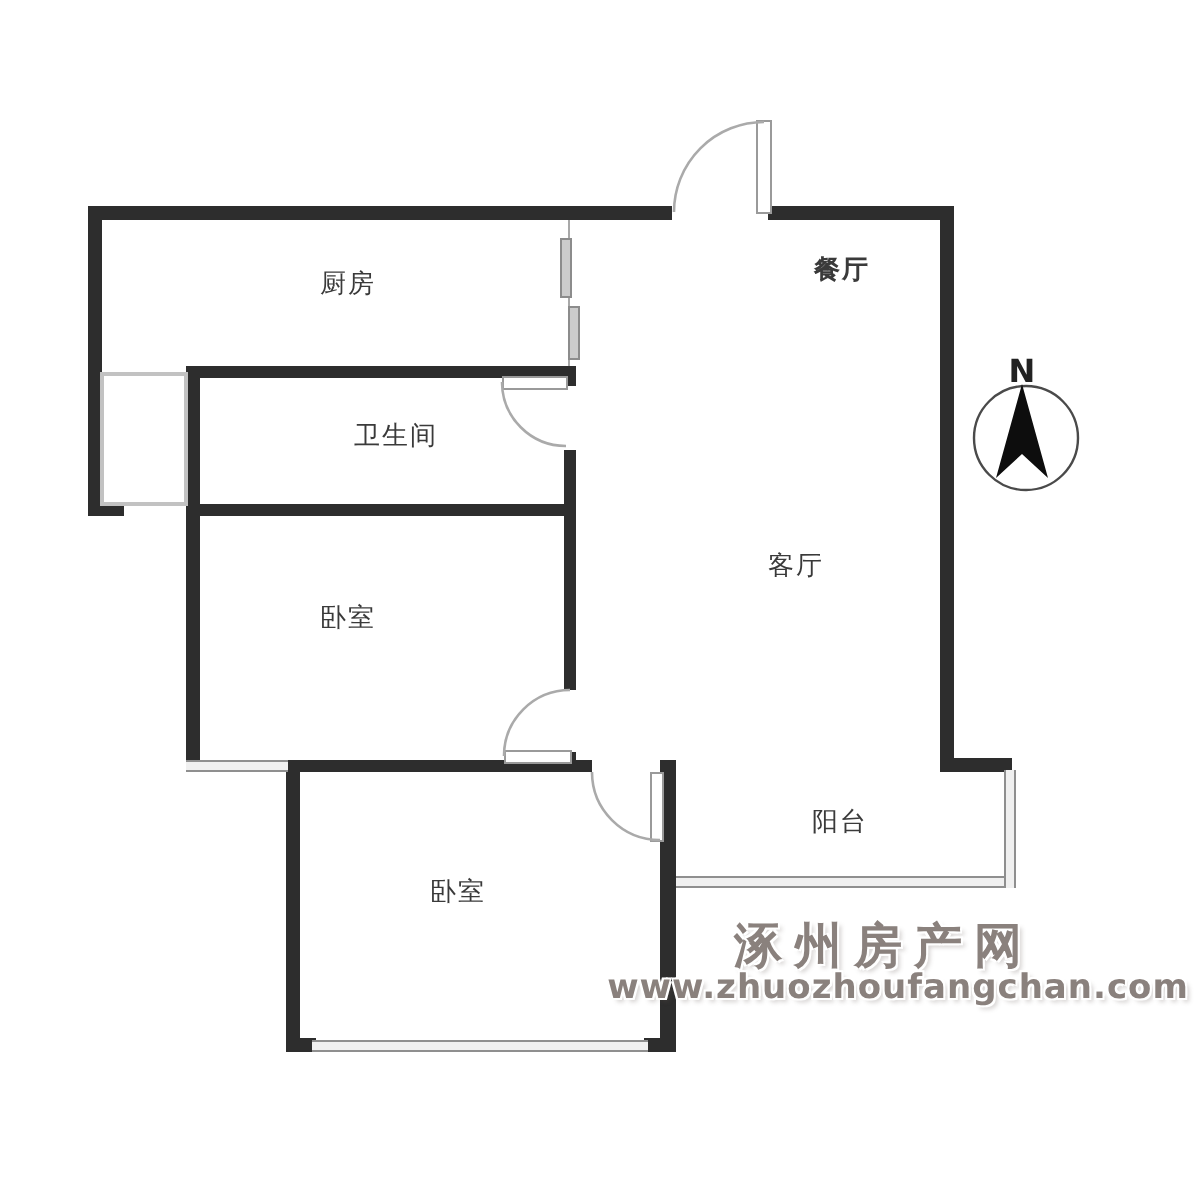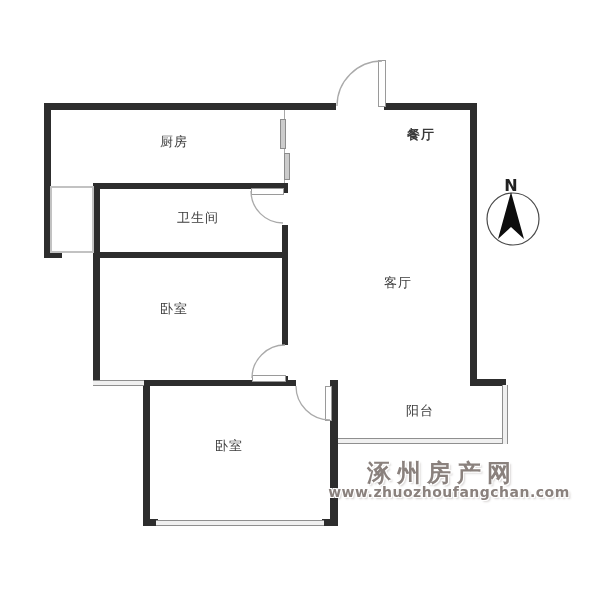--- a/index.html
+++ b/index.html
@@ -36,21 +36,21 @@
   }
   .svg-overlay { position:absolute; left:0; top:0; }
   .wm {
     position:absolute; transform:translateX(-50%); white-space:nowrap;
     color:#8a817d;
     text-shadow:-1px -1px 0 #ffffff, 1px -1px 0 #ffffff,
                 -1px 1px 0 #ffffff, 1px 1px 0 #ffffff,
                  2px 2px 2px rgba(90,80,75,0.25);
   }
   .wm-name { font-size:24px; letter-spacing:6px; font-weight:bold; }
-  .wm-url  { font-size:14px; letter-spacing:0.5px; font-weight:bold; }
+  .wm-url  { font-size:17px; letter-spacing:0.5px; font-weight:bold; }
 </style>
 </head>
 <body>
 
 <div class="canvas">
 
   <div class="wall" style="left:44px;  top:103px; width:292px; height:7px;"></div>
   <div class="wall" style="left:384px; top:103px; width:93px;  height:7px;"></div>
   <div class="wall" style="left:44px;  top:103px; width:7px;   height:155px;"></div>
   <div class="wall" style="left:44px;  top:251px; width:18px;  height:7px;"></div>

